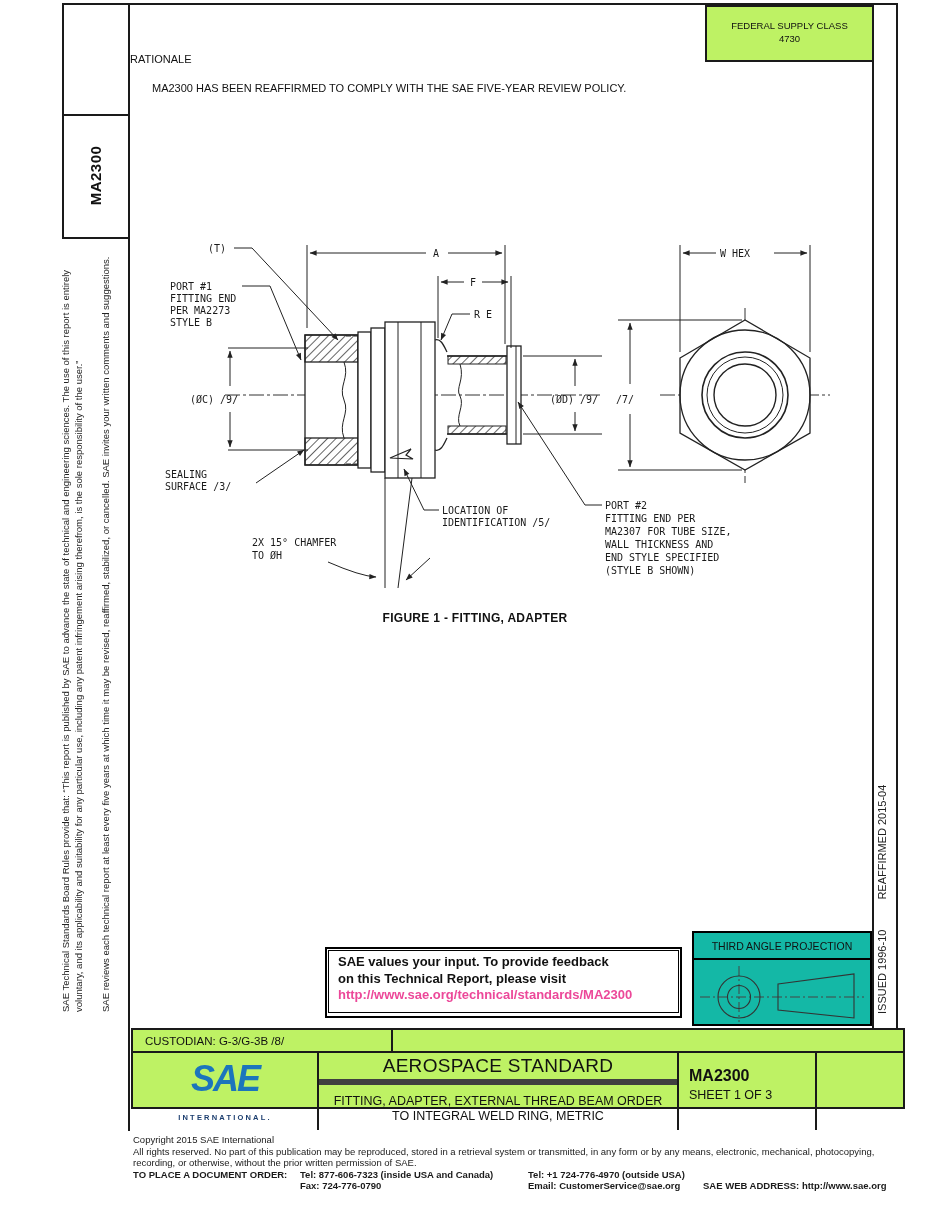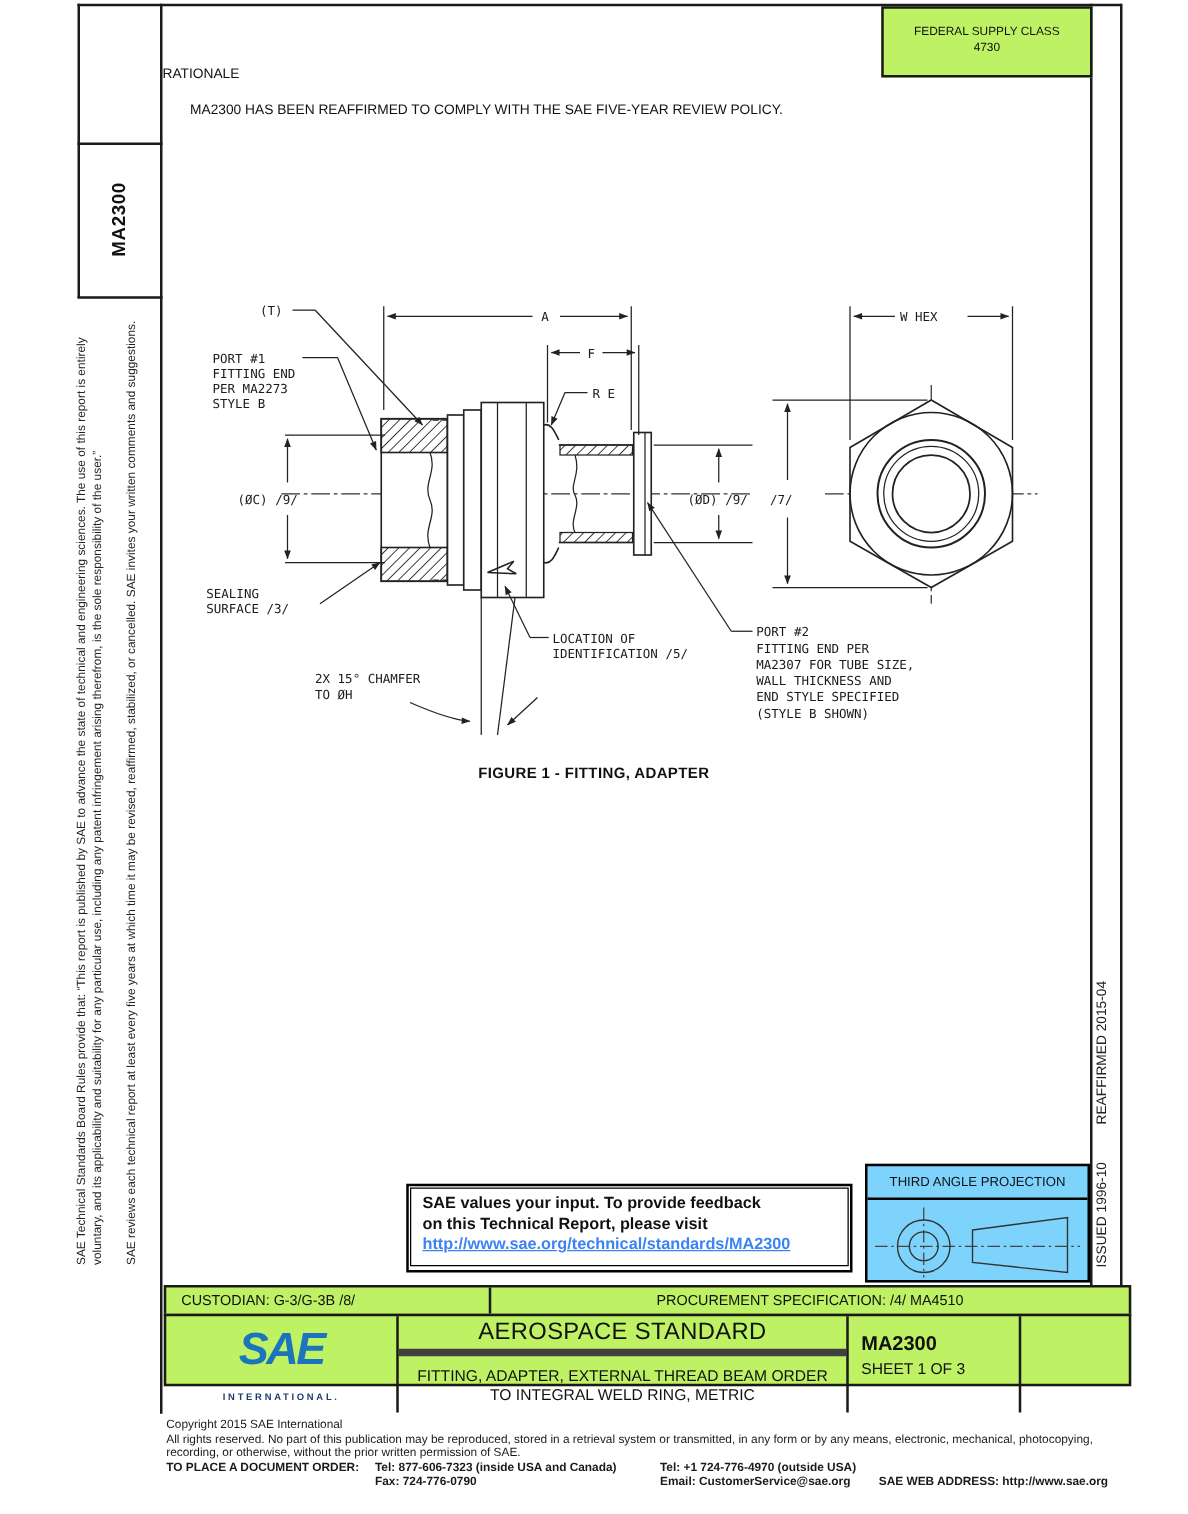--- a/index.html
+++ b/index.html
@@ -3,21 +3,21 @@
 <meta charset="utf-8">
 <style>
   html,body{margin:0;padding:0;background:#fff;}
   body{width:950px;height:1211px;position:relative;font-family:"Liberation Sans",sans-serif;color:#111;}
   .abs{position:absolute;}
   .hline,.vline{position:absolute;background:#1a1a1a;}
   .box{position:absolute;border:2px solid #1a1a1a;box-sizing:border-box;background:#bef264;}
   .rot{transform:rotate(-90deg);transform-origin:0 0;position:absolute;}
   .center{display:flex;align-items:center;justify-content:center;}
   svg text{font-family:"DejaVu Sans Mono",monospace;font-size:10px;fill:#1a1a1a;}
-  a.link{color:#3b82f6;text-decoration:underline;cursor:pointer;}
+  a.link{color:#ec4899;cursor:pointer;}
 </style>
 </head>
 <body>
 
 <div class="hline" style="left:62px;top:3px;width:835px;height:2px;"></div>
 <div class="vline" style="left:62px;top:3px;width:2px;height:235px;"></div>
 <div class="vline" style="left:128px;top:3px;width:2px;height:1128px;"></div>
 <div class="hline" style="left:62px;top:114px;width:68px;height:2px;"></div>
 <div class="hline" style="left:62px;top:237px;width:68px;height:2px;"></div>
 <div class="vline" style="left:872px;top:3px;width:2px;height:1025px;"></div>
@@ -191,39 +191,38 @@
 <div class="abs" style="left:130px;top:611px;width:690px;text-align:center;font-size:12px;font-weight:600;letter-spacing:.3px;">FIGURE 1 - FITTING, ADAPTER</div>
 
 <div class="abs" style="left:325px;top:947px;width:357px;height:71px;border:2.5px solid #000;box-sizing:border-box;background:#fff;">
   <div style="border:1px solid #000;margin:1px;height:calc(100% - 4px);padding:3px 9px;box-sizing:border-box;font-size:13px;font-weight:bold;line-height:16.5px;">
     <div>SAE values your input. To provide feedback</div>
     <div>on this Technical Report, please visit</div>
     <a class="link">http://www.sae.org/technical/standards/MA2300</a>
   </div>
 </div>
 
-<div class="abs" style="left:692px;top:931px;width:180px;height:95px;border:2px solid #000;box-sizing:border-box;background:#7dd3fc;">
+<div class="abs" style="left:692px;top:931px;width:180px;height:95px;border:2px solid #000;box-sizing:border-box;background:#14b8a6;">
   <div style="height:25px;border-bottom:2px solid #000;display:flex;align-items:center;justify-content:center;font-size:10.5px;">THIRD ANGLE PROJECTION</div>
   <svg width="176" height="64" viewBox="0 0 176 64">
     <g stroke="#444" stroke-width="1" fill="none" stroke-dasharray="10 3 2 3">
       <line x1="6" y1="37" x2="170" y2="37"></line>
       <line x1="45" y1="6" x2="45" y2="62"></line>
     </g>
     <g stroke="#333" stroke-width="1.1" fill="none">
       <circle cx="45" cy="37" r="21"></circle>
       <circle cx="45" cy="37" r="11.5"></circle>
       <polygon points="84,24 160,14 160,58 84,50"></polygon>
     </g>
   </svg>
 </div>
 
 <div class="box" style="left:131px;top:1028px;width:774px;height:25px;border-width:2px;">
   <div class="abs" style="left:12px;top:0;height:21px;display:flex;align-items:center;font-size:11.5px;">CUSTODIAN: G-3/G-3B /8/</div>
   <div class="vline" style="left:258px;top:0;width:2px;height:21px;"></div>
-  <div class="abs" style="left:260px;top:0;width:510px;height:21px;display:flex;align-items:center;justify-content:center;font-size:11.5px;">PROCUREMENT SPECIFICATION: /4/ MA4510</div>
 </div>
 
 <div class="box" style="left:131px;top:1051px;width:774px;height:58px;border-width:2px;">
 
   <div class="abs center" style="left:0;top:0;width:184px;height:77px;flex-direction:column;">
     <div style="font-style:italic;font-weight:bold;font-size:36px;line-height:34px;letter-spacing:-2px;color:#1C75BC;font-family:'Liberation Sans',sans-serif;">
       <span>SAE</span>
     </div>
     <div style="font-size:7.5px;font-weight:bold;letter-spacing:2.2px;color:#1B3D6E;margin-top:17px;">INTERNATIONAL.</div>
   </div>

